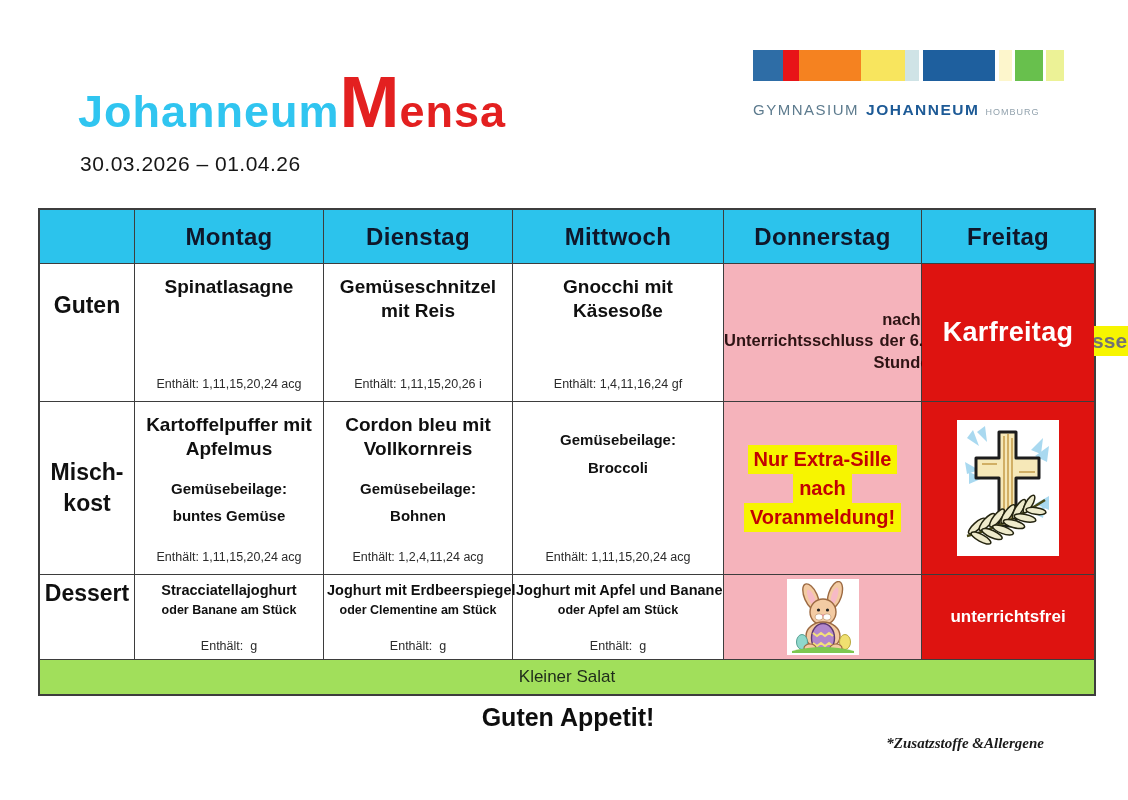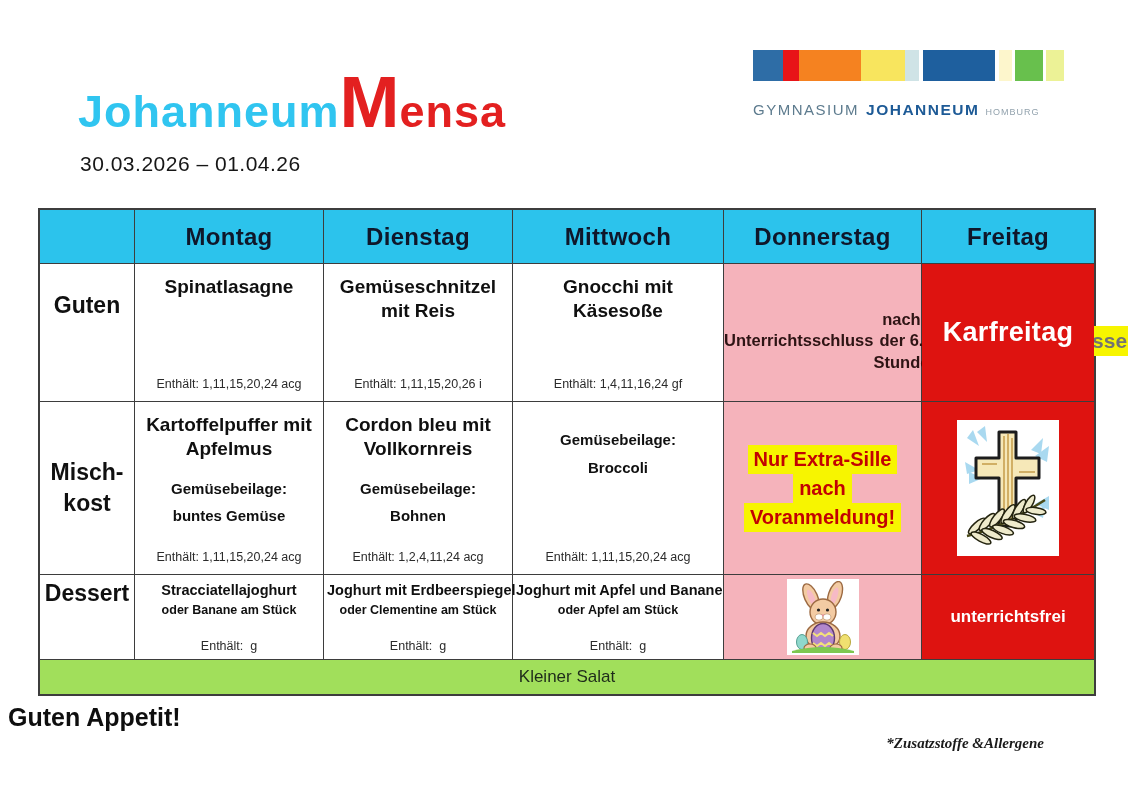--- a/index.html
+++ b/index.html
@@ -60,21 +60,21 @@
   .karfreitag{color:#fff;font-weight:bold;font-size:27px;letter-spacing:.3px}
   .frei-label{color:#fff;font-weight:bold;font-size:17px}
   .cross-box{width:102px;height:136px;background:#fff}
   .bunny-box{width:72px;height:76px;background:#fff;display:flex;align-items:center;justify-content:center}
 
   .salad{grid-column:1/-1;background:var(--salad_green);display:flex;align-items:center;
          justify-content:center;font-size:17px;color:#1e2b1a;border-right:none!important;
          border-bottom:none!important}
 
   
-  .appetit{position:absolute;left:8px;right:0;top:703px;
+  .appetit{position:absolute;left:8px;right:0;top:703px;text-align:center;
            font-size:25px;font-weight:bold;color:#0e0e0e}
   .note{position:absolute;right:84px;top:735px;font-family:"Liberation Serif",serif;
         font-style:italic;font-weight:bold;font-size:15px;color:#1a1a1a}
 </style>
 </head>
 <body>
 
 <div class="brand">
   <span class="p1">Johanneum</span>
     <span class="p2">M</span>

